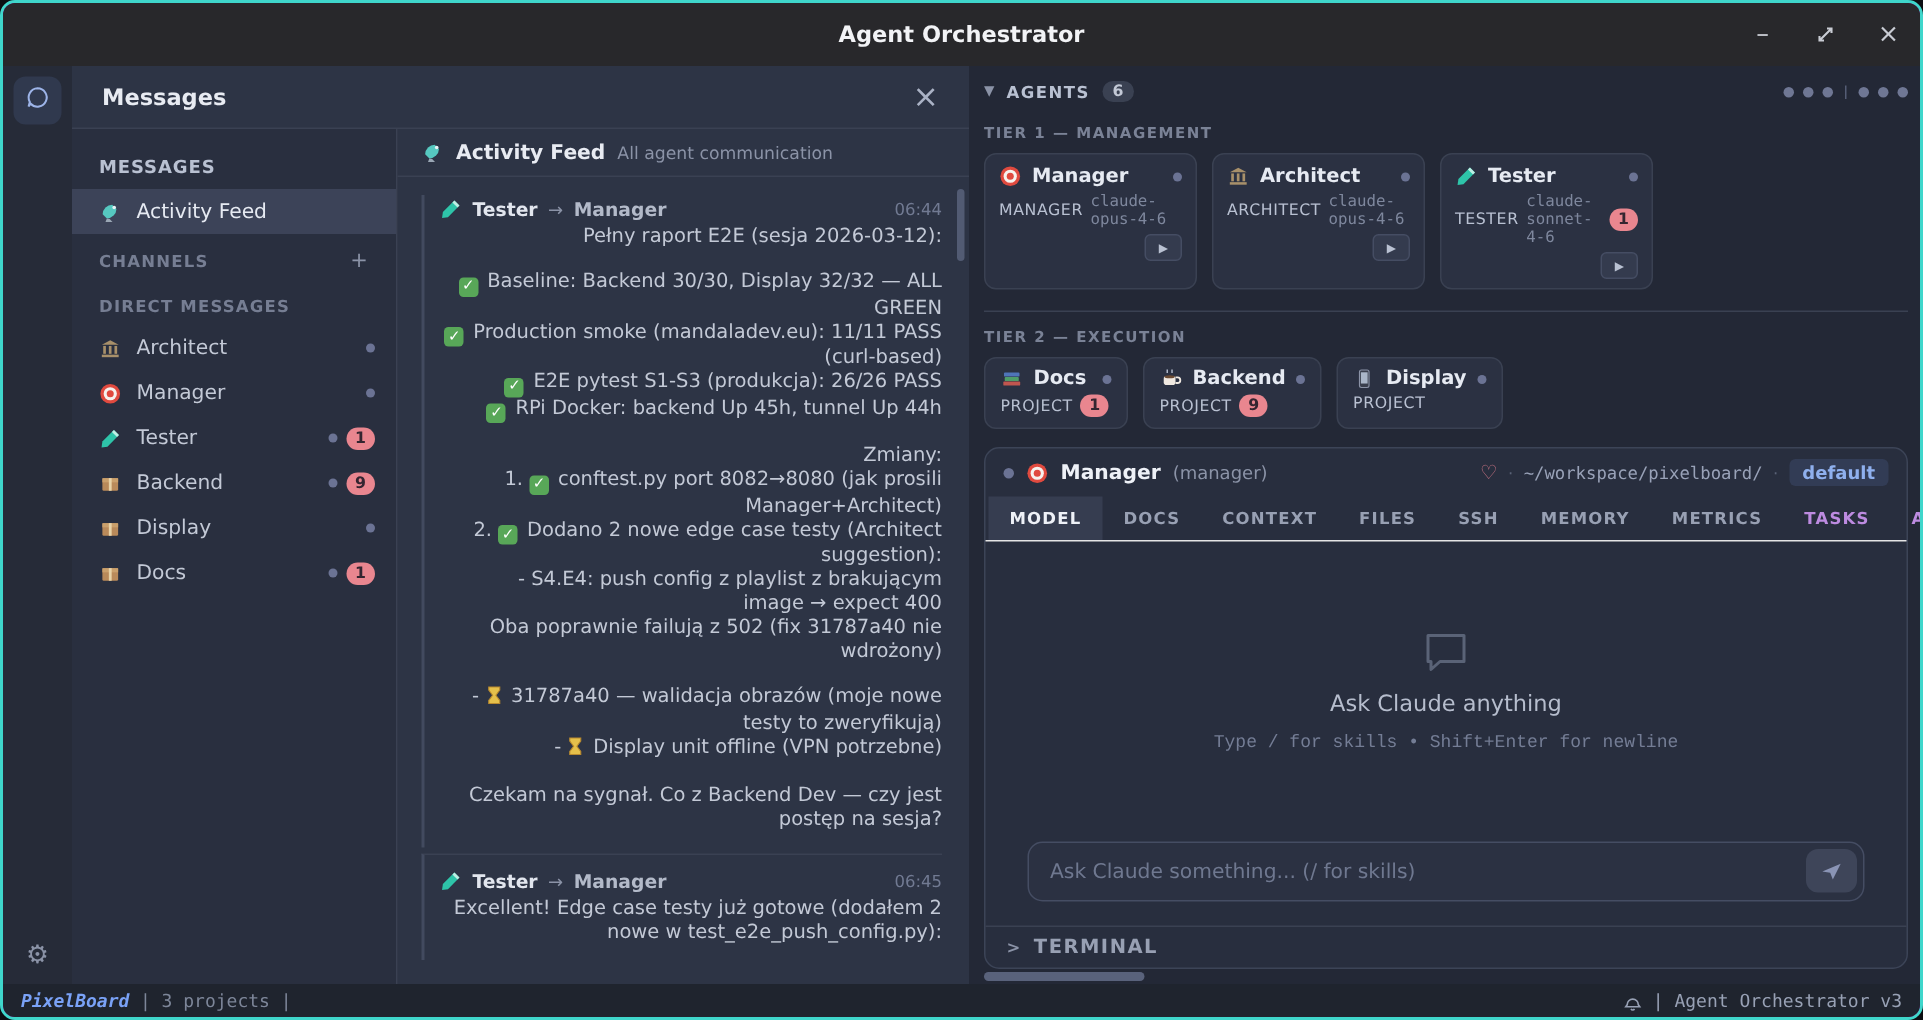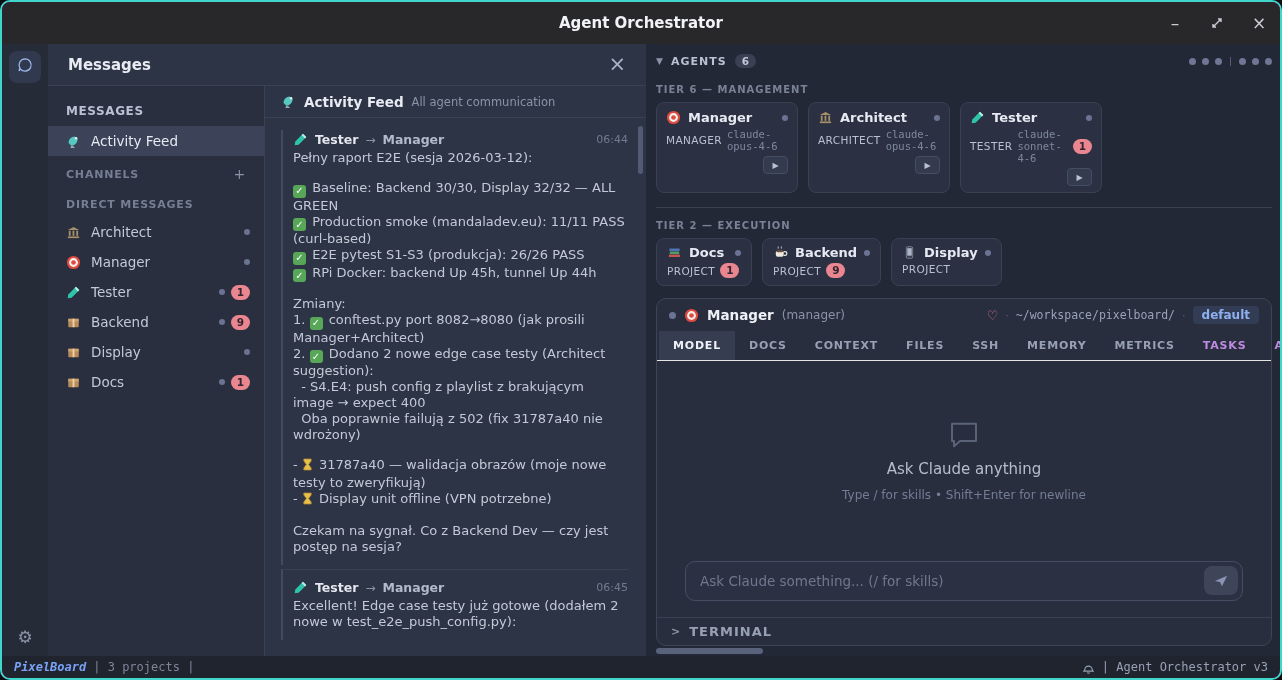--- a/index.html
+++ b/index.html
@@ -47,21 +47,21 @@
   .feed-scroll { flex:1; overflow:hidden; padding:12px 18px 0 16px; }
   .v-thumb { position:absolute; right:3px; top:40px; width:5px; height:48px; border-radius:3px; background:#525b73; }
   .msg { border-left:2px solid #424a5f; padding:2px 0 10px 10px; }
   .msg + .msg { border-top:1px solid #3a4153; margin-top:4px; padding-top:10px;
                  }
   .msg-head { display:flex; align-items:center; gap:7px; margin-bottom:3px; }
   .msg-from { color:#e2e6ee; font-weight:bold; font-size:12.5px; }
   .msg-arrow { color:#8b93a7; font-size:12px; }
   .msg-to { color:#b3bac9; font-weight:bold; font-size:12.5px; }
   .msg-time { margin-left:auto; color:#717a92; font-size:11px; }
-  .msg-line { color:#c3c9d6; font-size:13px; line-height:16px; white-space:pre-wrap; }
+  .msg-line { color:#c3c9d6; font-size:13px; line-height:16px; white-space:pre-wrap;text-align:right; }
   .msg-spacer { height:14px; }
   .chk { display:inline-flex; width:13px; height:13px; border-radius:3px; background:#58a758;
          color:#fff; font-size:10px; font-weight:bold; align-items:center; justify-content:center;
          vertical-align:-2px; margin-right:2px; }
   .hg { display:inline-block; vertical-align:-2px; margin-right:2px; }
 
   
   .right-panel { flex:1; background:#232836; display:flex; flex-direction:column; min-width:0; padding:6px 8px 0 10px; }
   .agents-head { height:22px; display:flex; align-items:center; gap:8px; }
   .agents-caret { color:#8b93a7; font-size:9px; }
@@ -95,21 +95,21 @@
   .heart { color:#c97383; font-size:13px; }
   .mid-dot { color:#5a6377; font-size:11px; }
   .mgr-path { color:#99a2b8; font-family:"DejaVu Sans Mono",monospace; font-size:11.5px; }
   .default-badge { background:#323c55; color:#8fb0ee; font-size:12px; font-weight:bold; border-radius:4px; padding:2px 9px; }
   .tabs { height:30px; flex:0 0 auto; display:flex; align-items:stretch; border-bottom:1px solid #e5e5e5; padding:0 2px; }
   .tab { display:flex; align-items:center; padding:0 14px; color:#98a0b3; font-size:11px; font-weight:bold; letter-spacing:.8px; }
   .tab.active { background:#363d50; color:#eef1f7; }
   .tab.accent { color:#bd8be0; }
   .mgr-empty { flex:1; display:flex; flex-direction:column; align-items:center; justify-content:center; gap:10px; }
   .empty-title { color:#b6bdcd; font-size:15px; }
-  .empty-hint { color:#747d95; font-size:12px; }
+  .empty-hint { color:#747d95; font-size:12px;font-family:Liberation Mono, monospace; }
   .input-wrap { flex:0 0 auto; padding:0 28px 16px; }
   .ask-input { position:relative; height:40px; border:1.5px solid #454d63; border-radius:10px; background:#2b3142;
                display:flex; align-items:center; }
   .ask-input input { flex:1; background:transparent; border:none; outline:none; color:#c3c9d6;
                      font-size:13.5px; padding:0 50px 0 14px; font-family:"DejaVu Sans",sans-serif; }
   .ask-input input::placeholder { color:#6f7890; }
   .send-btn { position:absolute; right:4px; top:4px; width:34px; height:29px; border-radius:8px; background:#3e4559;
               display:flex; align-items:center; justify-content:center; }
   .term-row { flex:0 0 auto; height:28px; border-top:1px solid #3a4152; display:flex; align-items:center; gap:9px; padding:0 14px; }
   .term-chev { color:#8b93a7; font-size:11px; font-weight:bold; }
@@ -348,21 +348,21 @@
           <span class="d"></span>
             <span class="d"></span>
             <span class="d"></span>
           <span class="sep"></span>
           <span class="d"></span>
             <span class="d"></span>
             <span class="d"></span>
         </span>
       </div>
 
-      <div class="tier-label">TIER 6 — MANAGEMENT</div>
+      <div class="tier-label">TIER 1 — MANAGEMENT</div>
       <div class="cards" id="tier1-cards">
           <div class="agent-card">
             <div class="card-r1">
               <span class="ic">
                 <svg viewBox="0 0 16 16">
                   <circle cx="8" cy="8" r="7" fill="#e04a3f"></circle>
                   <circle cx="8" cy="8" r="4.7" fill="#f6f2ee"></circle>
                   <circle cx="8" cy="8" r="2.5" fill="#e04a3f"></circle>
                 </svg>
               </span>

